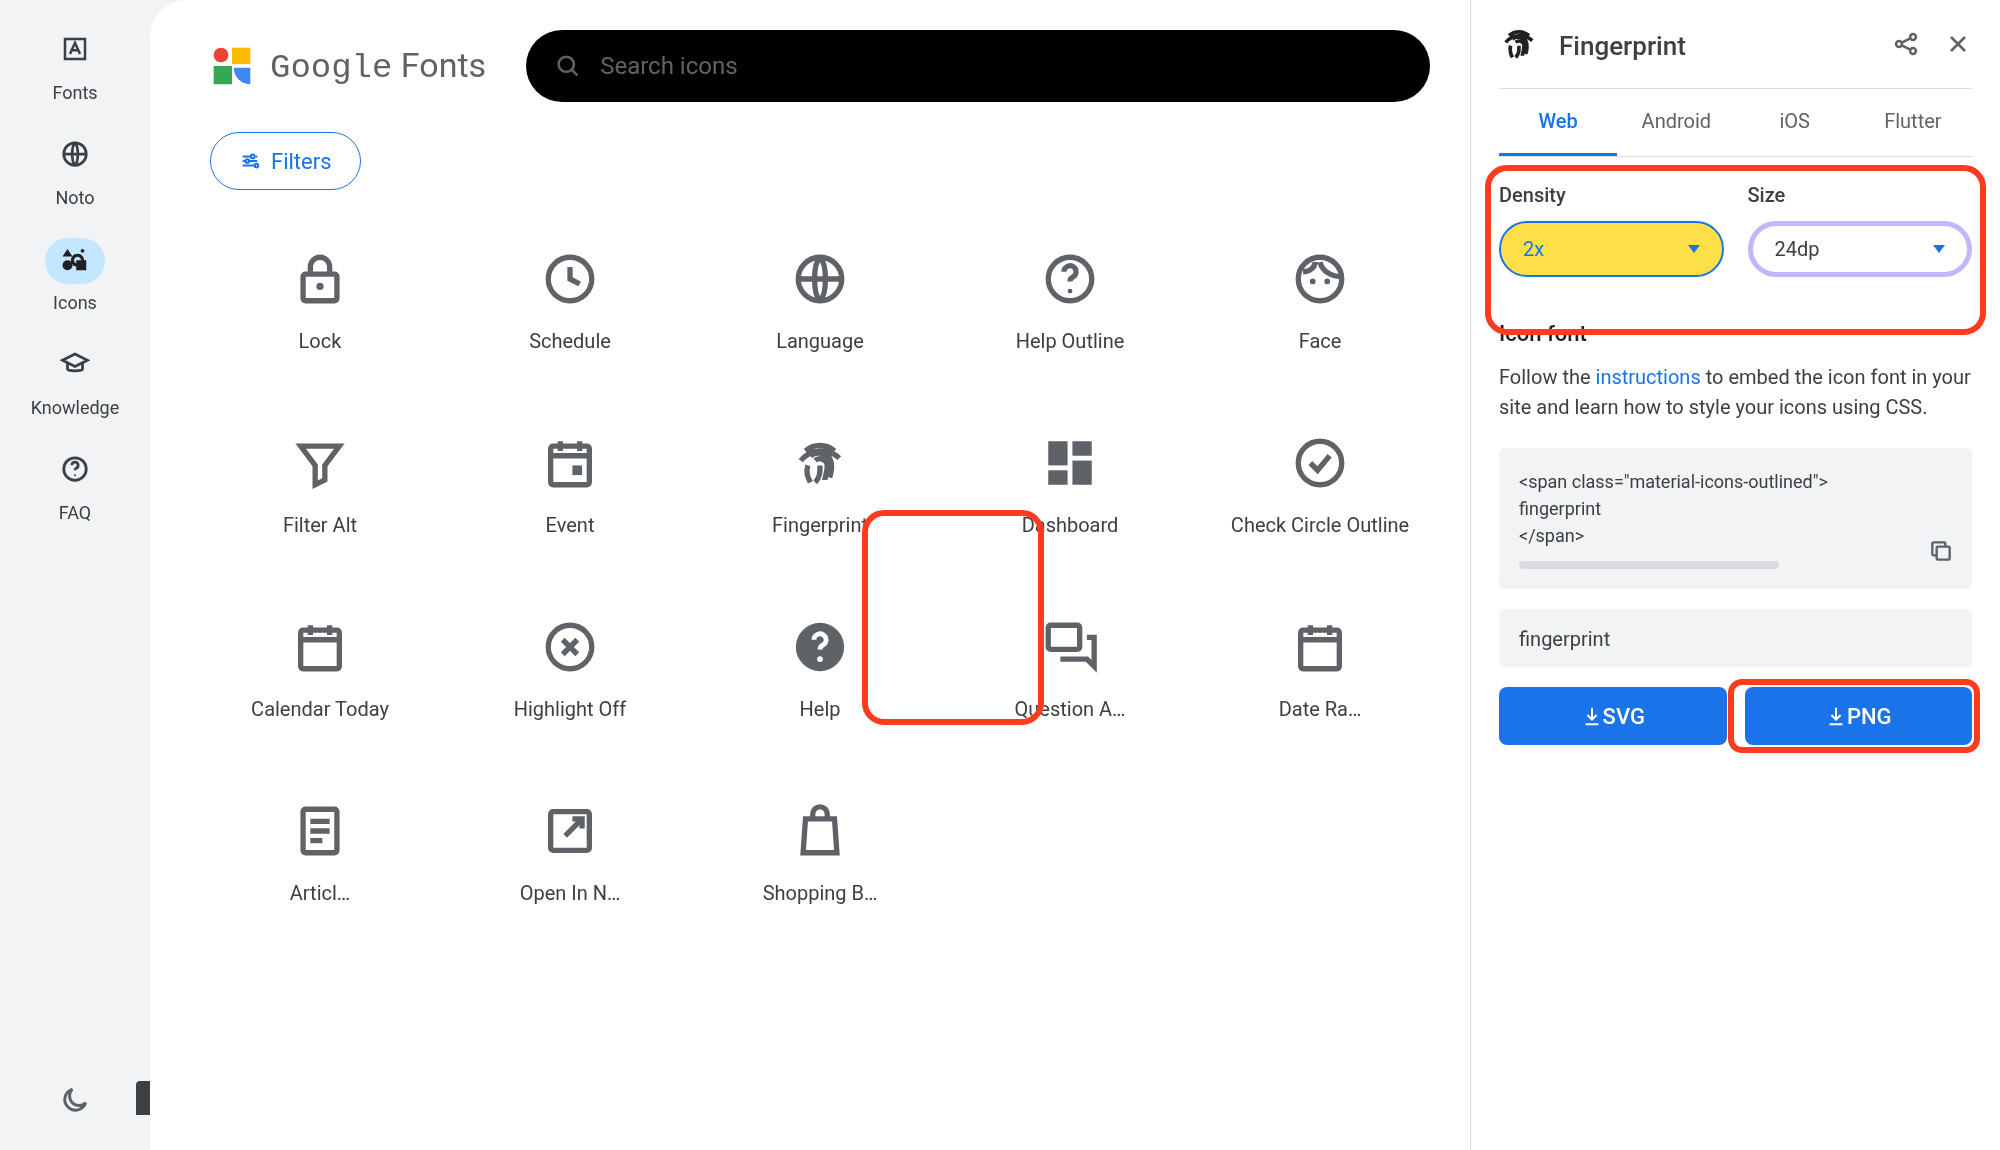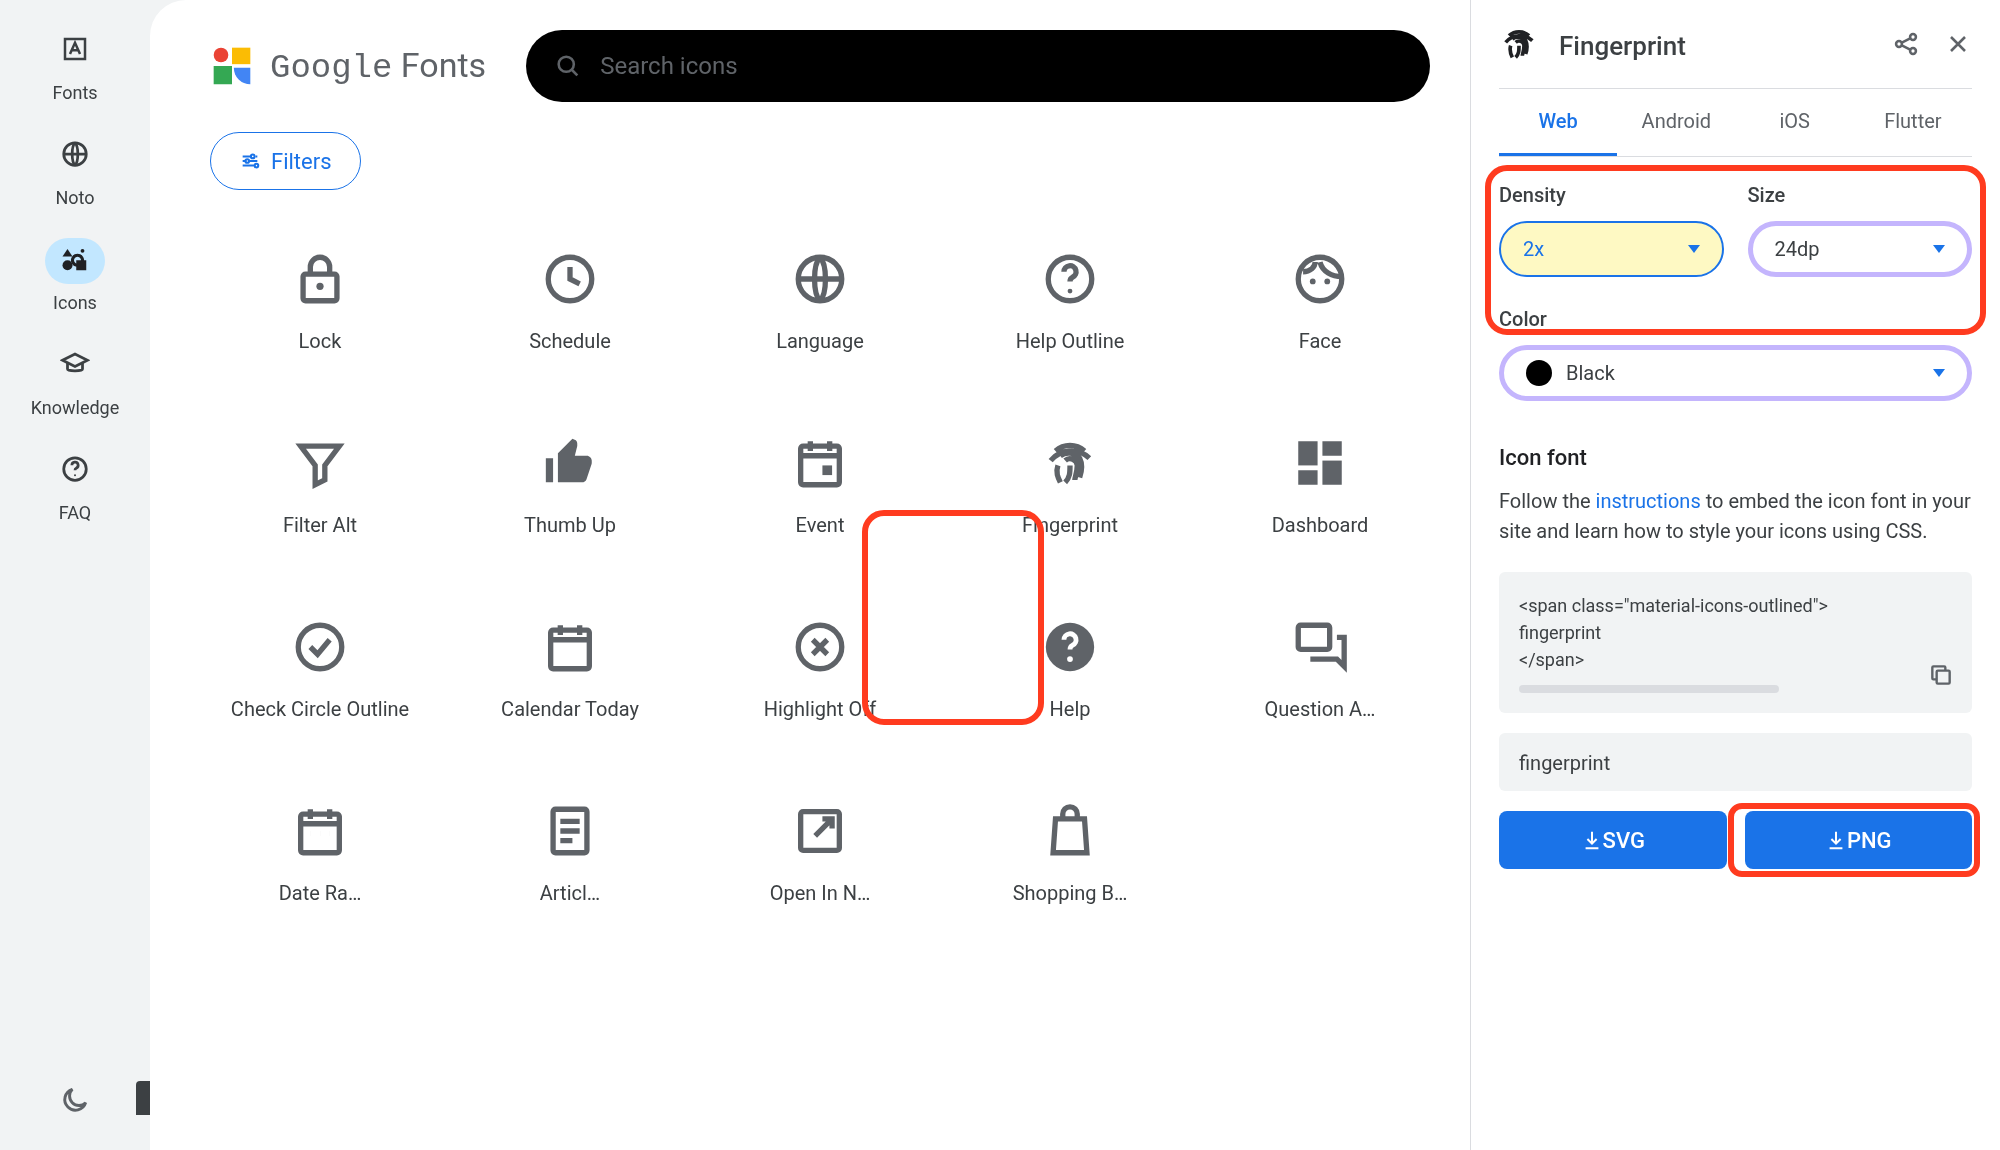--- a/index.html
+++ b/index.html
@@ -29,21 +29,21 @@
   .detail-header { display:flex; align-items:center; gap:20px; padding-bottom:20px; border-bottom:1px solid #dadce0;}
   .detail-title { font-size:26px; font-weight:500; flex:1; }
   .detail-header-actions { display:flex; gap:24px; }
   .tabs { display:flex; gap:0; border-bottom:1px solid #dadce0; }
   .tab { padding:20px 0; font-size:20px; color:#5f6368; cursor:pointer; flex:1; text-align:center;}
   .tab.active { color:#1a73e8; border-bottom:3px solid #1a73e8; font-weight:500;text-align:center;}
   .controls-row { display:flex; gap:24px; margin-top:26px; position:relative; }
   .ctrl-col { flex:1; display:flex; flex-direction:column; gap:14px;}
   .ctrl-label { font-size:20px; color:#3c4043; font-weight:500;}
   .select-pill { height:56px; border:5px solid #c4b5fd; border-radius:30px; display:flex; align-items:center; padding:0 22px; font-size:20px; justify-content:space-between; cursor:pointer;}
-  .select-pill.active { border:2px solid #1a73e8; background:#fef9c3; color:#1a73e8;}
+  .select-pill.active { border:2px solid #1a73e8; background:#fde047; color:#1a73e8;}
   .color-row { margin-top:30px; }
   .color-select .swatch { width:26px; height:26px; border-radius:50%; background:#000; margin-right:14px;}
   .section-title { font-size:22px; font-weight:500; margin-top:44px; color:#202124;}
   .section-text { font-size:20px; line-height:1.5; margin-top:16px; color:#3c4043;}
   .section-text a { color:#1a73e8; text-decoration:none;}
   .code-block { margin-top:26px; background:#f1f3f4; border-radius:6px; padding:20px; font-family: 'Roboto Mono', monospace; font-size:18px; color:#3c4043; position:relative; line-height:1.5;}
   .code-block .scrollbar { height:8px; background:#dadce0; border-radius:4px; margin-top:12px; width:60%;}
   .copy-icon { position:absolute; right:18px; bottom:18px; }
   .inline-box { margin-top:20px; background:#f1f3f4; border-radius:6px; padding:16px 20px; font-family:'Roboto Mono', monospace; font-size:20px;}
   .dl-row { display:flex; gap:18px; margin-top:20px; padding-bottom:20px;}
@@ -196,28 +196,20 @@
       </div>
 
     <div class="icon-cell">
         <span class="icon-glyph">
           <svg viewBox="0 0 24 24">
             <path d="M4 5h16L14 13v6l-4 2v-8L4 5z"></path>
           </svg>
         </span>
         <span class="icon-label">Filter Alt</span>
       </div>
-    <div class="icon-cell filled">
-        <span class="icon-glyph">
-          <svg viewBox="0 0 24 24">
-            <path d="M2 20h3V10H2v10zm19-9c0-1-1-2-2-2h-5l1-4V4c0-.5-.2-1-.6-1.4L13 2 7 8v12h10c.8 0 1.5-.5 1.8-1.2l2-6c.1-.3.2-.5.2-.8v-1z"></path>
-          </svg>
-        </span>
-        <span class="icon-label">Thumb Up</span>
-      </div>
     <div class="icon-cell">
         <span class="icon-glyph">
           <svg viewBox="0 0 24 24">
             <rect x="4" y="5" width="16" height="16" rx="1"></rect>
             <path d="M4 9h16M8 3v4M16 3v4"></path>
             <rect x="13" y="13" width="4" height="4" fill="#5f6368" stroke="none"></rect>
           </svg>
         </span>
         <span class="icon-label">Event</span>
       </div>
@@ -368,30 +360,20 @@
         <span class="ctrl-label">Size</span>
         <div class="select-pill">
           <span>24dp</span>
           <span class="triangle-down"></span>
         </div>
       </div>
     </div>
     <div class="highlight-box" style="top:8px; left:-14px; right:-14px; height:170px;"></div>
   </div>
 
-  <div class="color-row">
-    <span class="ctrl-label">Color</span>
-    <div class="select-pill color-select" style="margin-top:14px;">
-      <span style="display:flex; align-items:center;">
-          <span class="swatch"></span>
-          <span>Black</span>
-        </span>
-      <span class="triangle-down"></span>
-    </div>
-  </div>
 
   <div class="section-title">Icon font</div>
   <div class="section-text">
     <span>Follow the </span><a href="#">instructions</a><span> to embed the icon font in your site and learn how to style your icons using CSS.</span>
   </div>
 
   <div class="code-block">
     <div>&lt;span class="material-icons-outlined"&gt;</div>
     <div>fingerprint</div>
     <div>&lt;/span&gt;</div>

